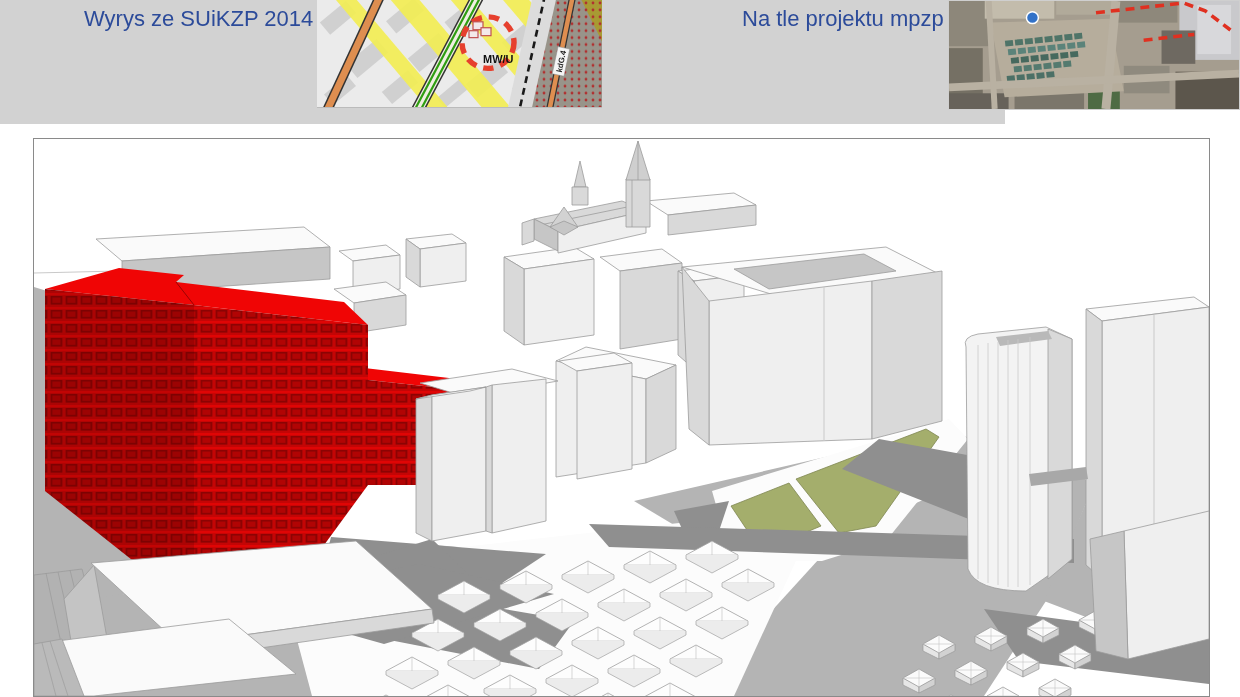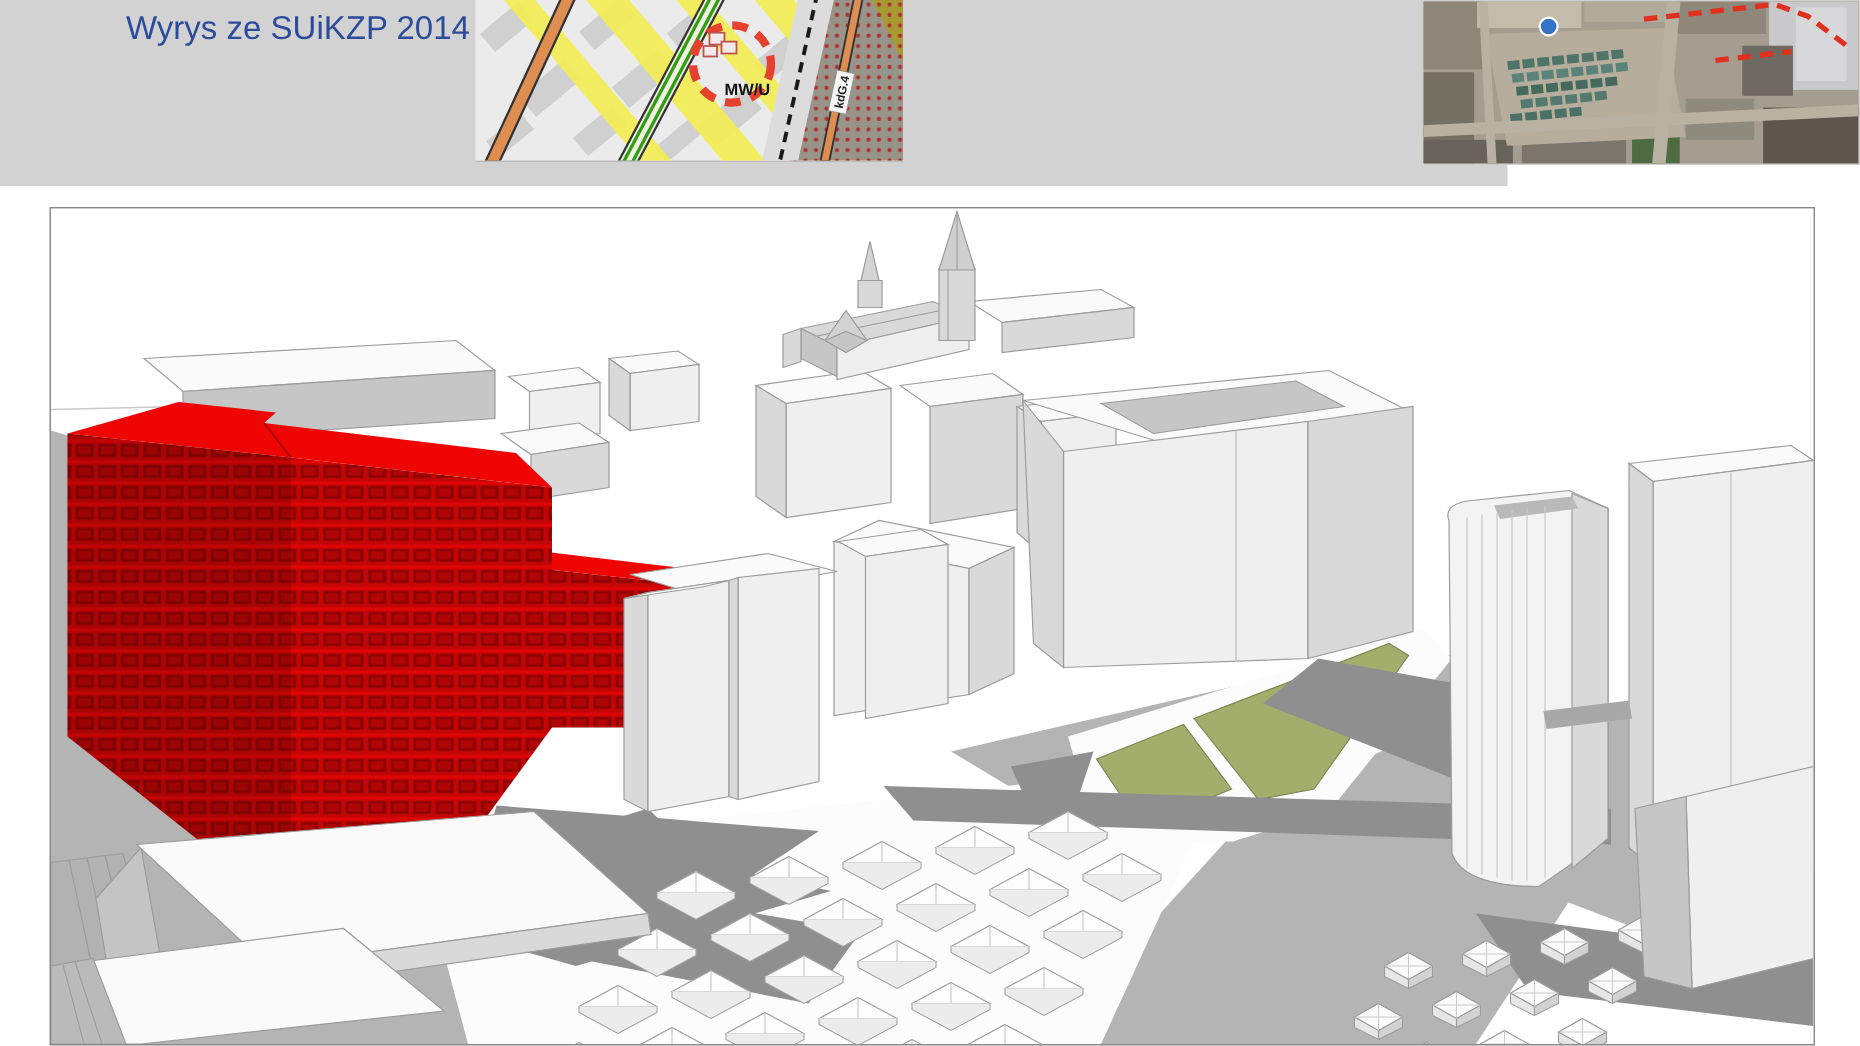--- a/index.html
+++ b/index.html
@@ -101,20 +101,21 @@
 
     <circle cx="171" cy="43" r="26" fill="none" stroke="var(--map_dash_red)" stroke-width="5.5" stroke-dasharray="10.5 7"></circle>
     <g fill="#f3e9e9" stroke="#c05050" stroke-width="1.2">
       <rect x="156" y="22" width="10" height="8"></rect>
       <rect x="164" y="28" width="10" height="8"></rect>
       <rect x="152" y="31" width="9" height="7"></rect>
     </g>
     <text x="166" y="64" font-size="11" font-weight="bold" fill="#111">MW/U</text>
   </svg>
 
+  <div class="caption right">Na tle projektu mpzp</div>
 
   <svg class="thumb photo-thumb" viewBox="0 0 292 110" preserveAspectRatio="none">
     <rect width="292" height="110" fill="#a59d8f"></rect>
     <g>
       <rect x="0" y="0" width="40" height="46" fill="#8d877a"></rect>
       <rect x="0" y="48" width="34" height="62" fill="#757064"></rect>
       <rect x="36" y="0" width="70" height="18" fill="#c3bcac"></rect>
       <rect x="108" y="0" width="60" height="14" fill="#b1aa9a"></rect>
       <rect x="170" y="0" width="60" height="22" fill="#8e887b"></rect>
       <rect x="232" y="0" width="60" height="60" fill="#c9c9cc"></rect>

